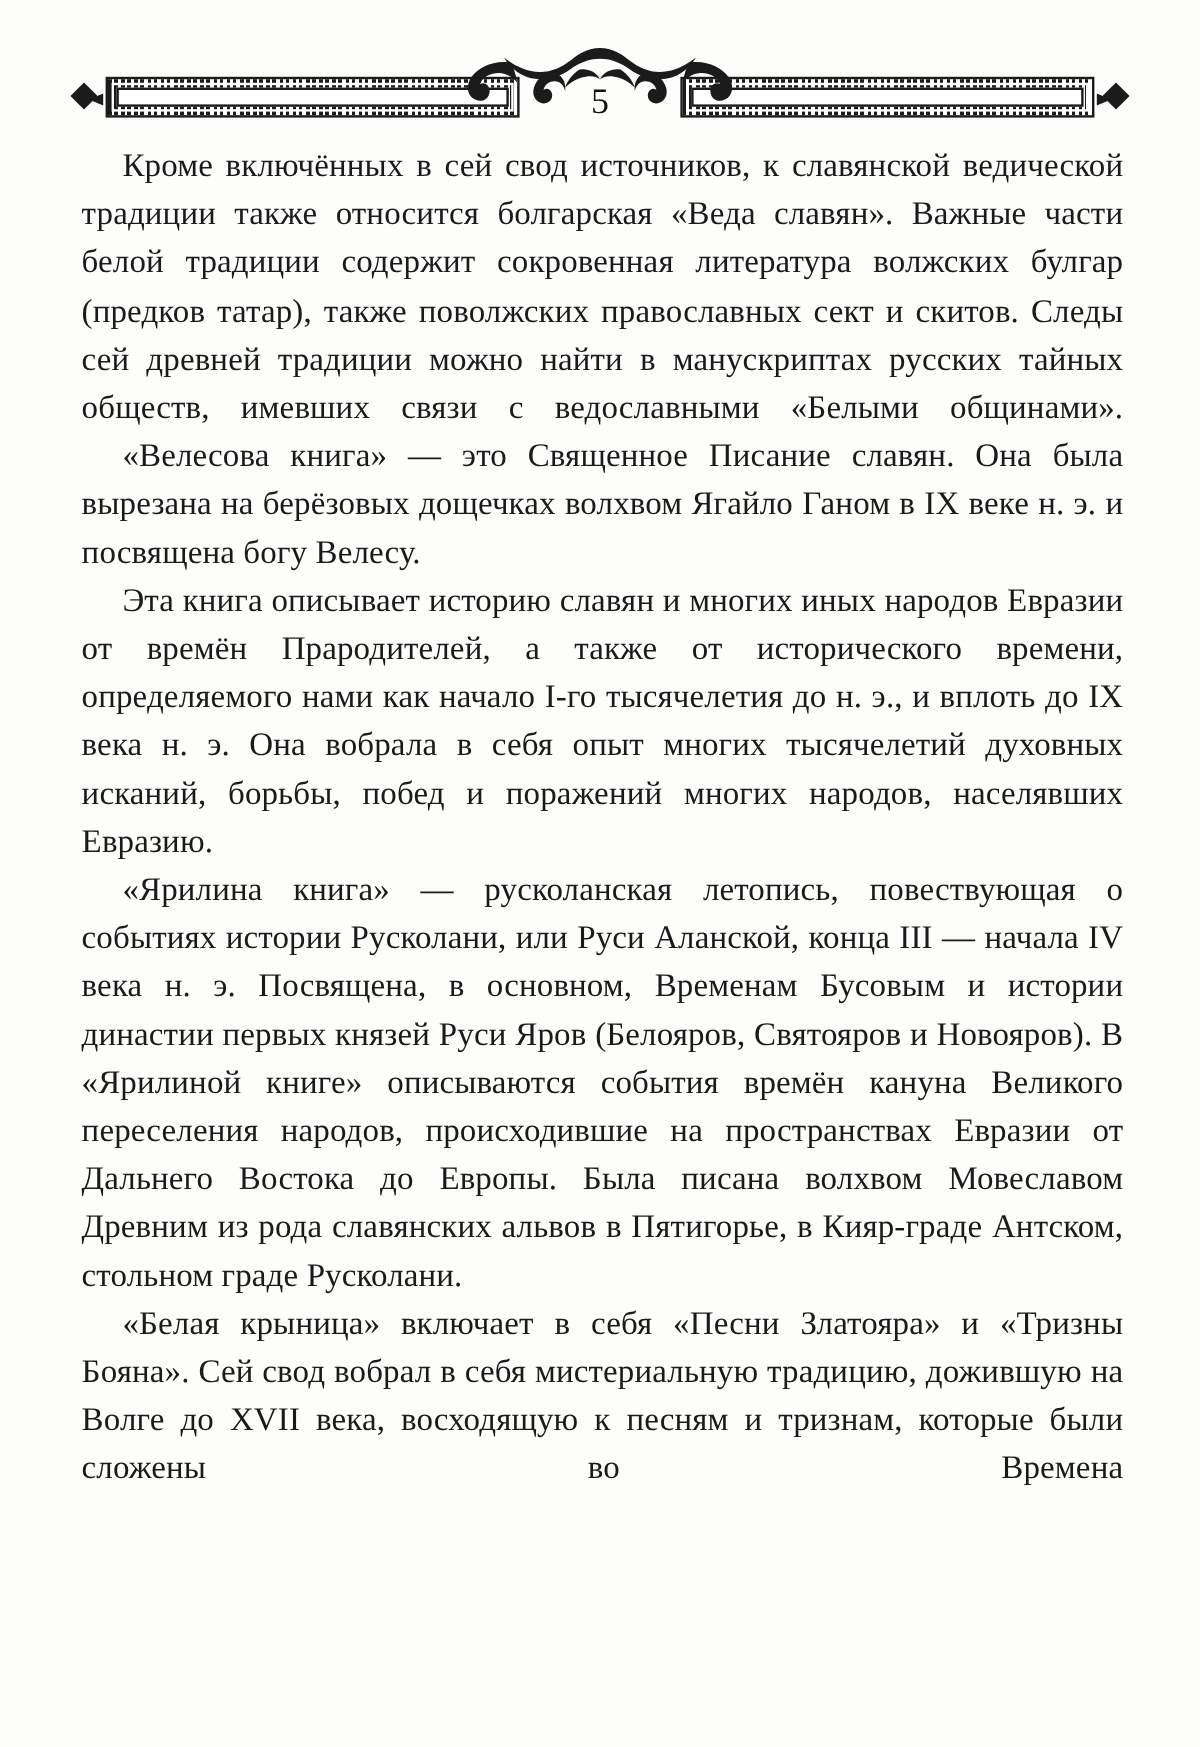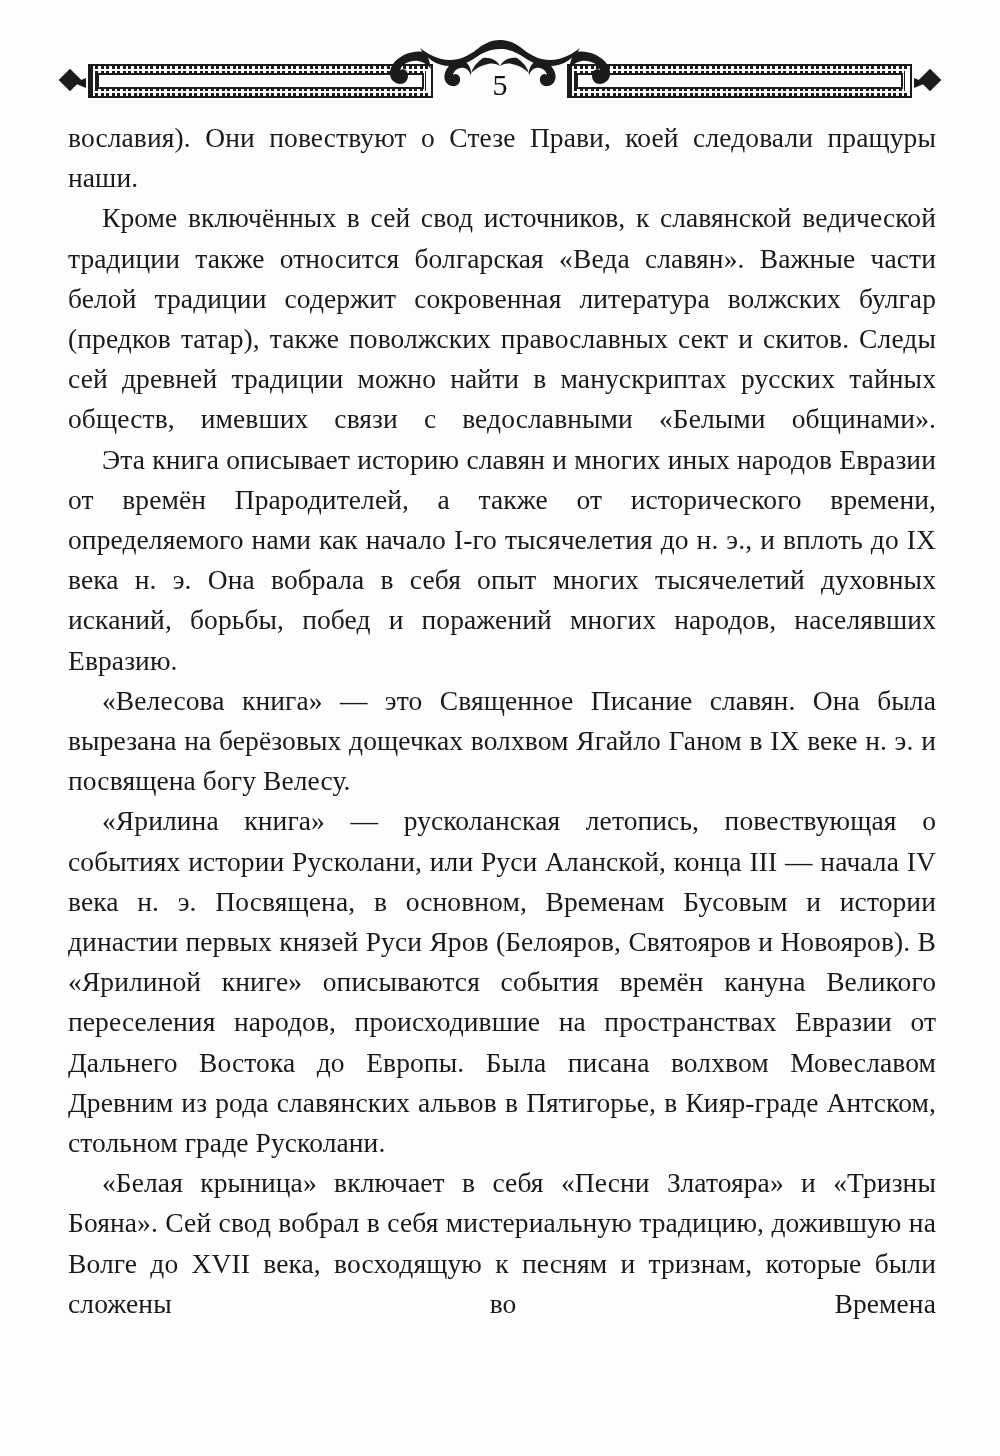--- a/index.html
+++ b/index.html
@@ -161,21 +161,20 @@
         <path d="M118 24 c -6 4 -10 9 -12 15 c 5 -5 11 -8 17 -9 c 5 -1 9 0 12 2 c -3 -6 -10 -9 -17 -8 z"></path>
         <path d="M152 24 c 6 4 10 9 12 15 c -5 -5 -11 -8 -17 -9 c -5 -1 -9 0 -12 2 c 3 -6 10 -9 17 -8 z"></path>
         <path d="M128 14 c 4 -3 10 -3 14 0 c -3 -6 -11 -6 -14 0 z"></path>
       </g>
     </svg>
 
     <div class="page-number">5</div>
   </div>
 
   <div class="content">
-    <p>вославия). Они повествуют о Стезе Прави, коей следовали пращуры наши.</p>
     <p class="indent last-justify">Кроме включённых в сей свод источников, к славянской ведической традиции также относится  болгарская «Веда славян». Важные части белой традиции содержит сокровенная литература волжских булгар (предков татар), также поволжских православных сект и скитов. Следы сей древней традиции можно найти в манускриптах русских тайных обществ, имевших связи с ведославными «Белыми общинами».</p>
+    <p class="indent">«Велесова книга» — это Священное Писание славян. Она была вырезана на берёзовых дощечках волхвом Ягайло Ганом в IX веке н. э. и посвящена богу Велесу.</p>
     <p class="indent">Эта книга описывает историю славян и многих иных народов Евразии от времён Прародителей, а также от исторического времени, определяемого нами как начало I-го тысячелетия  до н. э., и вплоть до IX века  н. э. Она вобрала в себя опыт многих тысячелетий духовных исканий, борьбы, побед и поражений многих народов, населявших Евразию.</p>
-    <p class="indent">«Велесова книга» — это Священное Писание славян. Она была вырезана на берёзовых дощечках волхвом Ягайло Ганом в IX веке н. э. и посвящена богу Велесу.</p>
     <p class="indent">«Ярилина книга» — русколанская летопись, повествующая о событиях истории Русколани, или Руси Аланской, конца  III — начала IV века н. э. Посвящена, в основном, Временам Бусовым и истории династии первых князей Руси Яров (Белояров, Святояров и Новояров). В «Ярилиной книге» описываются события времён кануна Великого переселения народов, происходившие на пространствах Евразии от Дальнего Востока до Европы. Была писана волхвом Мовеславом Древним из рода славянских альвов в Пятигорье, в Кияр-граде Антском, стольном граде Русколани.</p>
     <p class="indent last-justify">«Белая крыница» включает в себя «Песни Златояра» и «Тризны Бояна». Сей свод вобрал в себя мистериальную традицию, дожившую на Волге до XVII века, восходящую к песням и тризнам, которые были сложены во Времена</p>
   </div>
 
 </div>
 
 </body></html>

